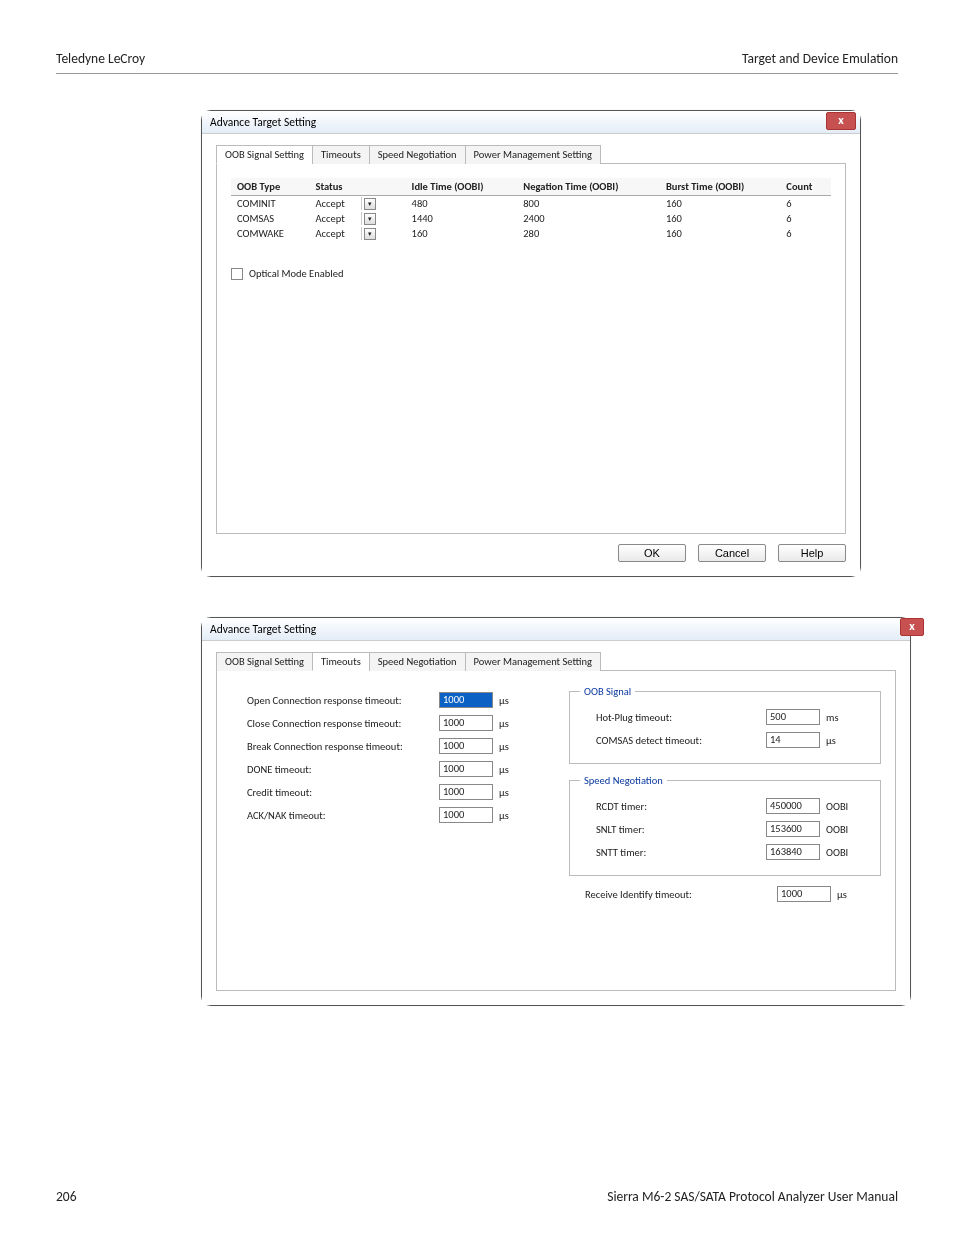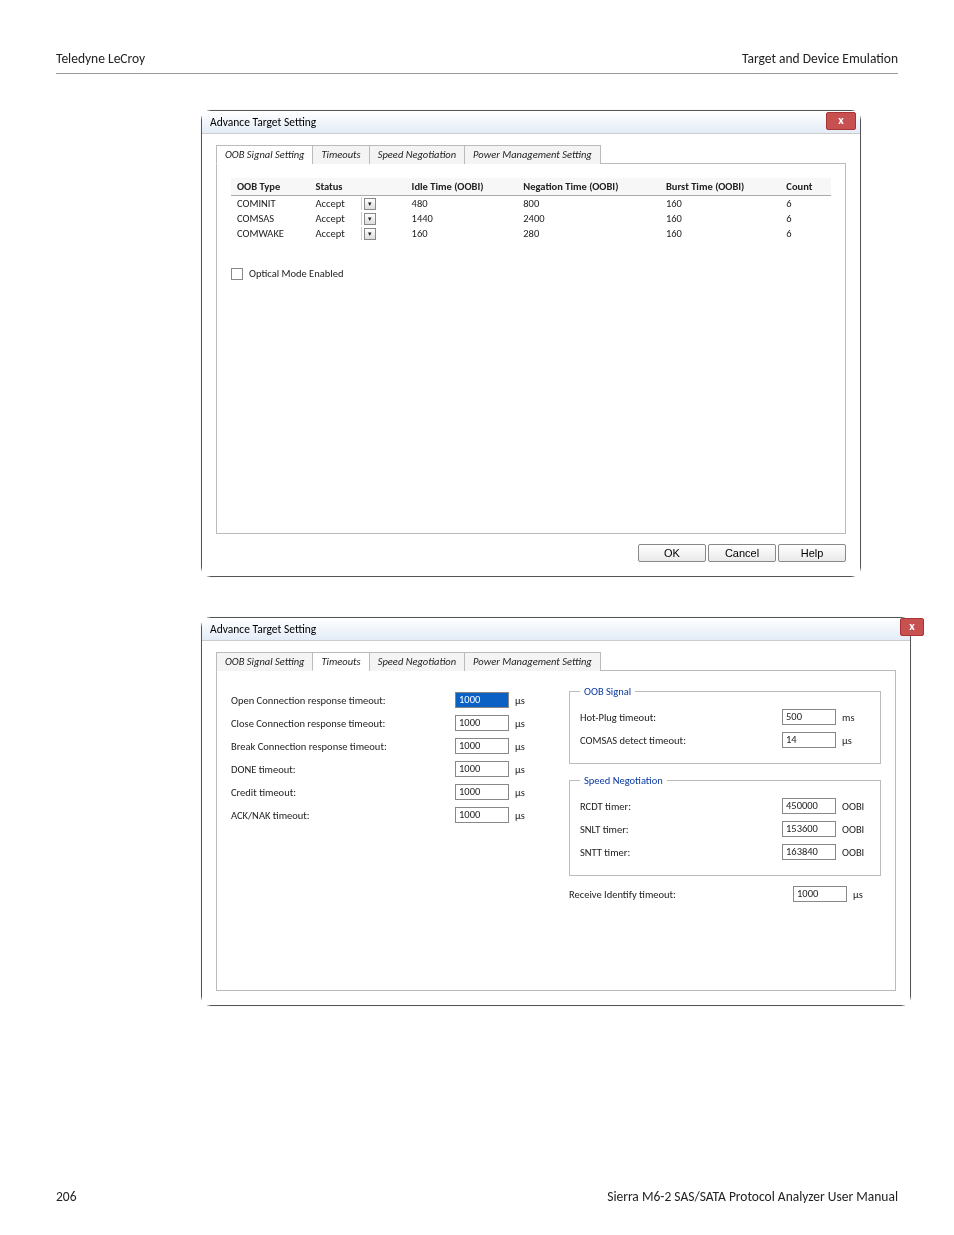--- a/index.html
+++ b/index.html
@@ -72,21 +72,20 @@
     border-bottom: 1px solid #bbb;
   }
   .tab {
     border: 1px solid #bbb;
     border-bottom: none;
     padding: 2px 8px;
     background: #f4f4f4;
     margin-right: -1px;
     position: relative;
     top: 1px;
-    font-style: italic;
   }
   .tab.active {
     background: #fff;
     border-bottom: 1px solid #fff;
   }
   .tabpane {
     border: 1px solid #bbb;
     border-top: none;
     padding: 14px 14px 22px 14px;
     min-height: 370px;
@@ -147,21 +146,21 @@
   .chk {
     width: 12px; height: 12px;
     border: 1px solid #888;
     margin-right: 6px;
     background: #fff;
   }
 
   .btnrow {
     display: flex;
     justify-content: flex-end;
-    gap: 2px;
+    gap: 12px;
     padding-top: 10px;
   }
   .btnrow button {
     font-size: 11px;
     background: linear-gradient(#fff,#e9e9e9);
     border: 1px solid #888;
     border-radius: 2px;
     padding: 2px 0;
     width: 68px;
   }
@@ -179,21 +178,21 @@
   
   .formcols {
     display: flex;
     gap: 26px;
     font-size: 10.5px;
   }
   .col { flex: 1; }
   .frow {
     display: flex;
     align-items: center;
-    margin: 7px 0;
+    margin: 7px 16px;
   }
   .flabel { flex: 1; }
   .finput {
     width: 54px;
     border: 1px solid #888;
     font-size: 10.5px;
     padding: 0 3px;
     height: 16px;
     background: #fff;
   }

